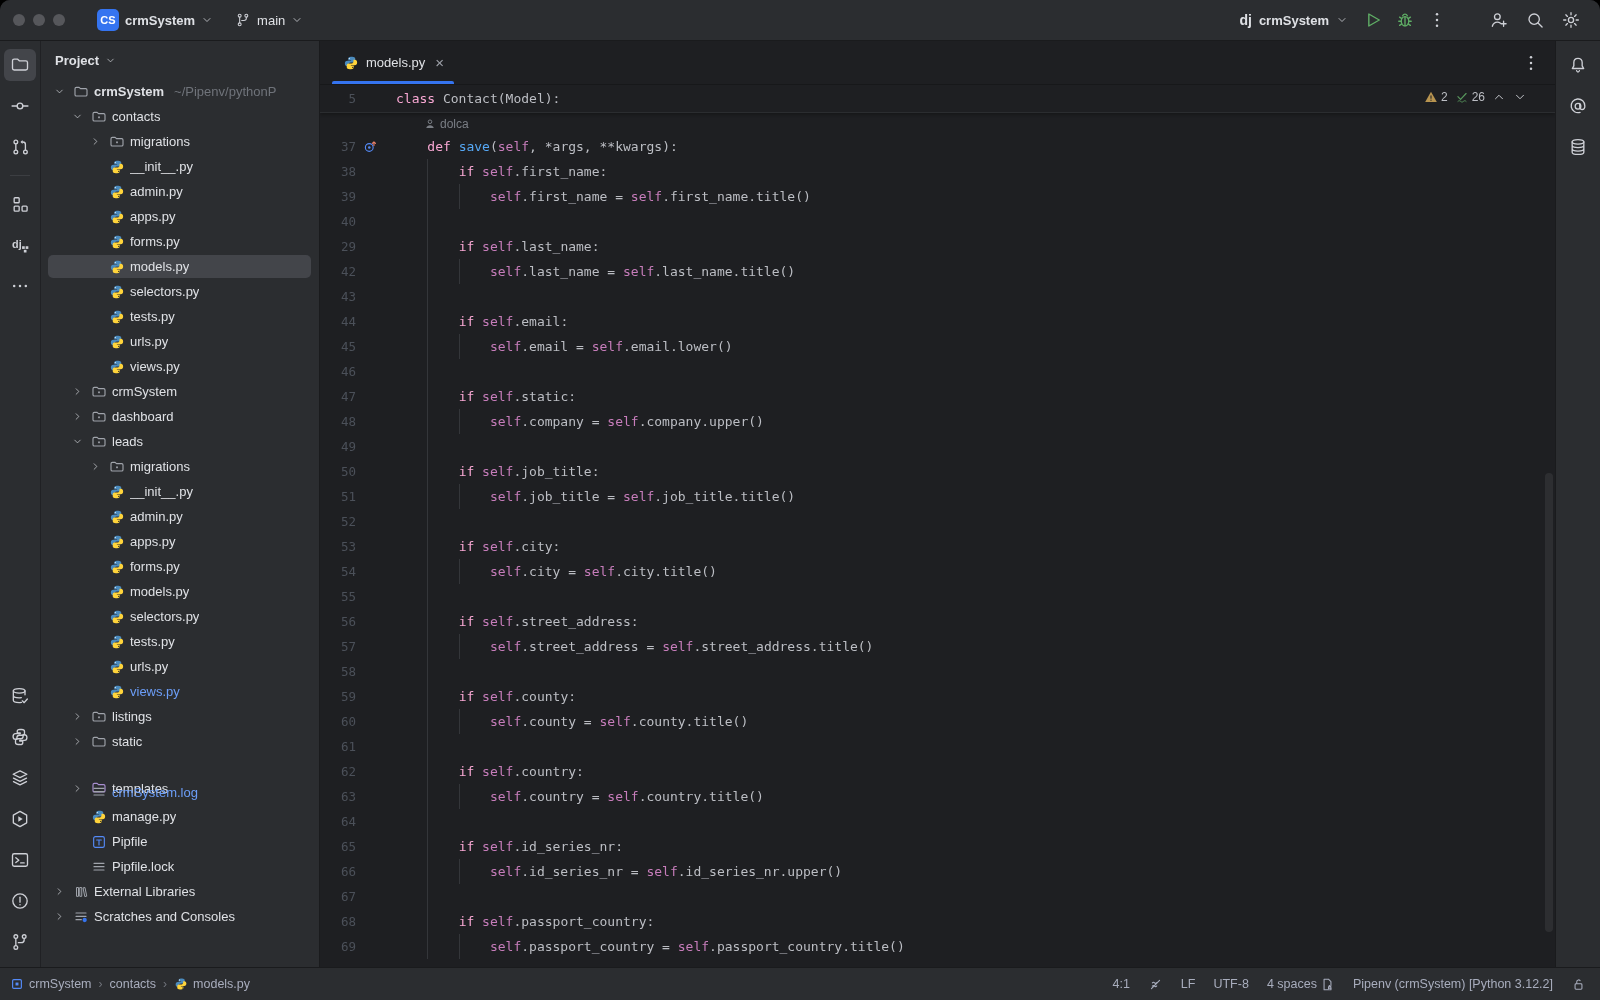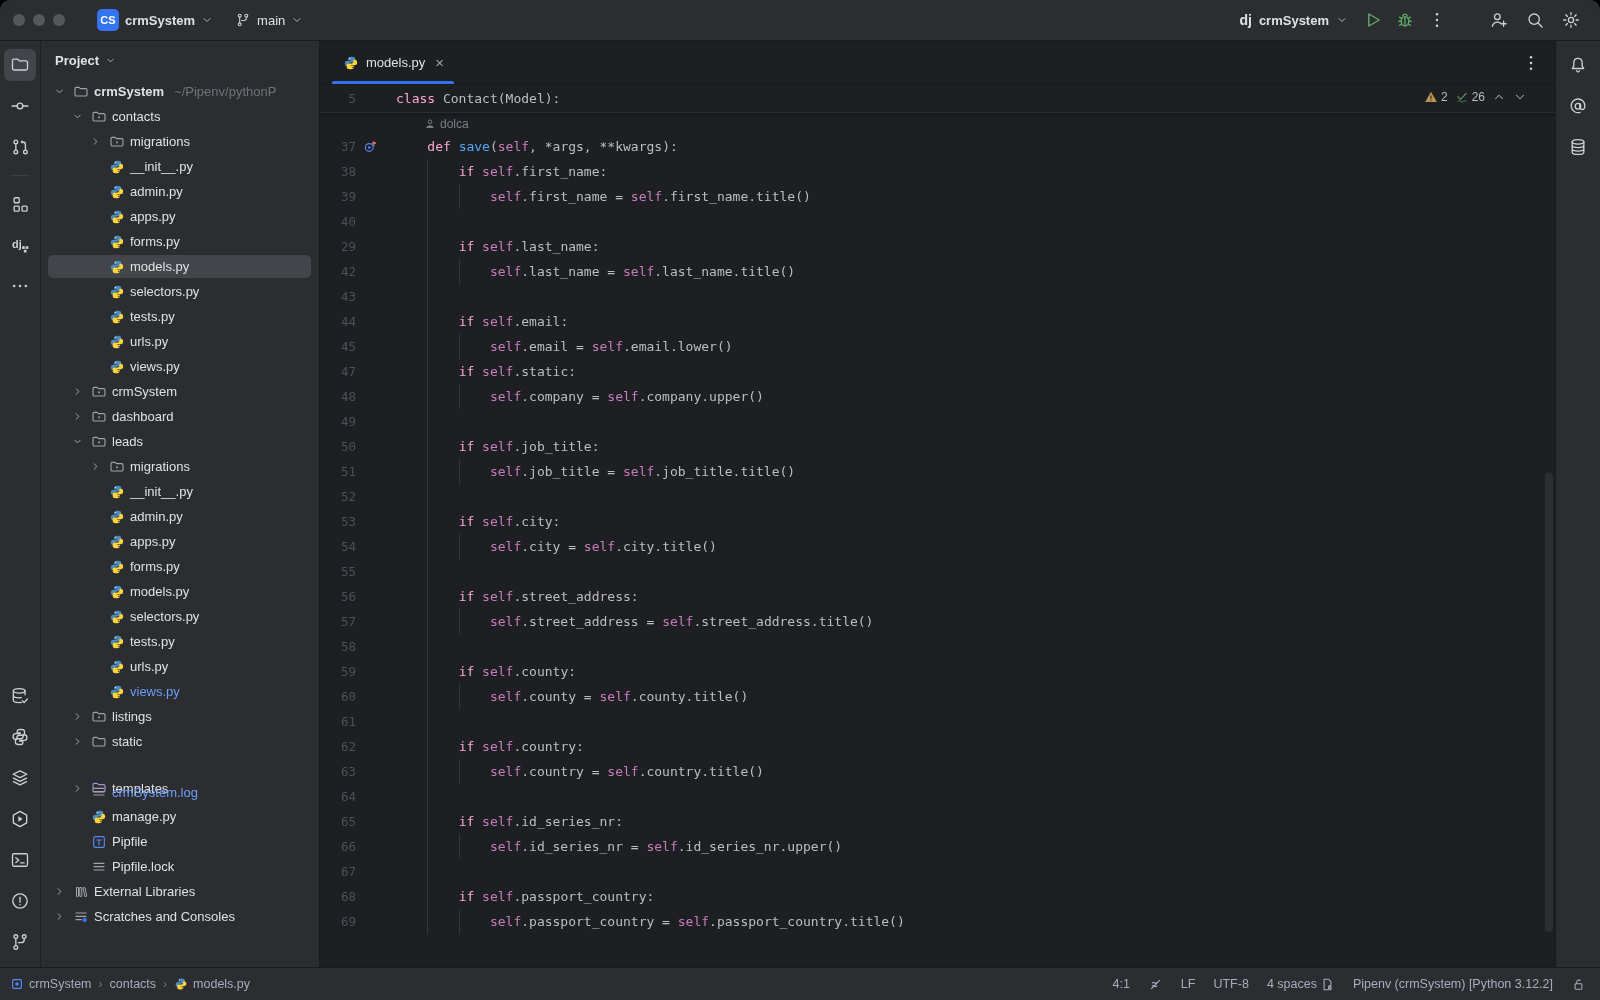--- a/index.html
+++ b/index.html
@@ -883,20 +883,25 @@
               <span class="ln">44</span>
               <span class="gslot"></span>
               <span class="ctext"><i class="gl" style="left: calc(4ch + 12px);"></i><span>        <span class="k">if </span><span class="s">self</span><span class="p">.email:</span></span></span>
             </div>
             <div class="erow">
               <span class="ln">45</span>
               <span class="gslot"></span>
               <span class="ctext"><i class="gl" style="left: calc(4ch + 12px);"></i><i class="gl" style="left: calc(8ch + 12px);"></i><span>            <span class="s">self</span><span class="p">.email = </span><span class="s">self</span><span class="p">.email.lower()</span></span></span>
             </div>
             <div class="erow">
+              <span class="ln">46</span>
+              <span class="gslot"></span>
+              <span class="ctext"><i class="gl" style="left: calc(4ch + 12px);"></i><span></span></span>
+            </div>
+            <div class="erow">
               <span class="ln">47</span>
               <span class="gslot"></span>
               <span class="ctext"><i class="gl" style="left: calc(4ch + 12px);"></i><span>        <span class="k">if </span><span class="s">self</span><span class="p">.static:</span></span></span>
             </div>
             <div class="erow">
               <span class="ln">48</span>
               <span class="gslot"></span>
               <span class="ctext"><i class="gl" style="left: calc(4ch + 12px);"></i><i class="gl" style="left: calc(8ch + 12px);"></i><span>            <span class="s">self</span><span class="p">.company = </span><span class="s">self</span><span class="p">.company.upper()</span></span></span>
             </div>
             <div class="erow">

